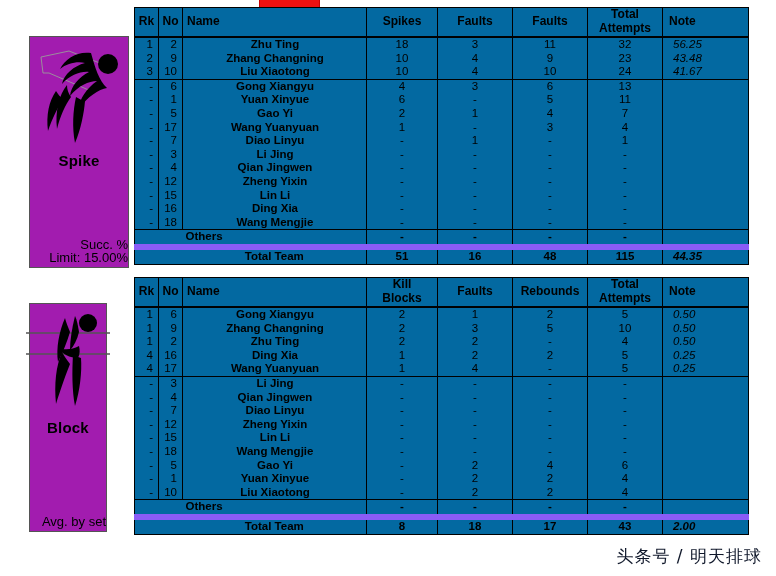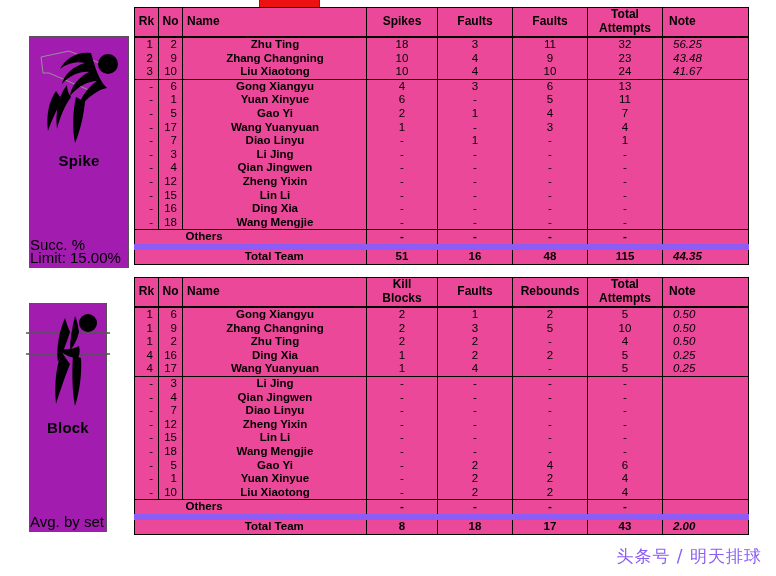--- a/index.html
+++ b/index.html
@@ -50,33 +50,33 @@
 
   .skill-label {
     font-size: 15px;
     font-weight: bold;
     letter-spacing: .2px;
     margin-top: 1px;
   }
   .panel-spacer { flex: 1 1 auto; }
   .panel-foot {
     width: 100%;
-    text-align: left;
-    font-size: 15px;
+    text-align: right;
+    font-size: 13px;
     line-height: 13px;
     padding-bottom: 3px;
   }
   .panel-foot .limit { white-space: nowrap; }
 
   
   .stat-table {
     position: absolute;
     box-sizing: border-box;
     border-collapse: collapse;
-    background: #ec4899;
+    background: #0369a1;
     table-layout: fixed;
     border: 1px solid #000;
   }
   #table-spike { left: 134px; top: 7px; width: 614px; }
   #table-block { left: 134px; top: 277px; width: 614px; }
 
   .stat-table col.c-rk   { width: 24px; }
   .stat-table col.c-no   { width: 24px; }
   .stat-table col.c-name { width: 184px; }
   .stat-table col.c-s1   { width: 71px; }
@@ -141,21 +141,21 @@
   .stat-table tr.row-total td.c-rk,
   .stat-table tr.row-total td.c-no { border-right: 0; }
   .stat-table tr.row-total td.c-name { text-align: center; padding-left: 3px; }
 
   
   .watermark {
     position: absolute;
     right: 14px;
     bottom: 8px;
     font-size: 17px;
-    color: #8b5cf6;
+    color: #0f172a;
     letter-spacing: 1px;
     font-family: "DejaVu Sans", sans-serif;
     white-space: nowrap;
     margin-left: 15px;
   }
 </style>
 </head>
 <body>
 
 <div class="red-marker"></div>

